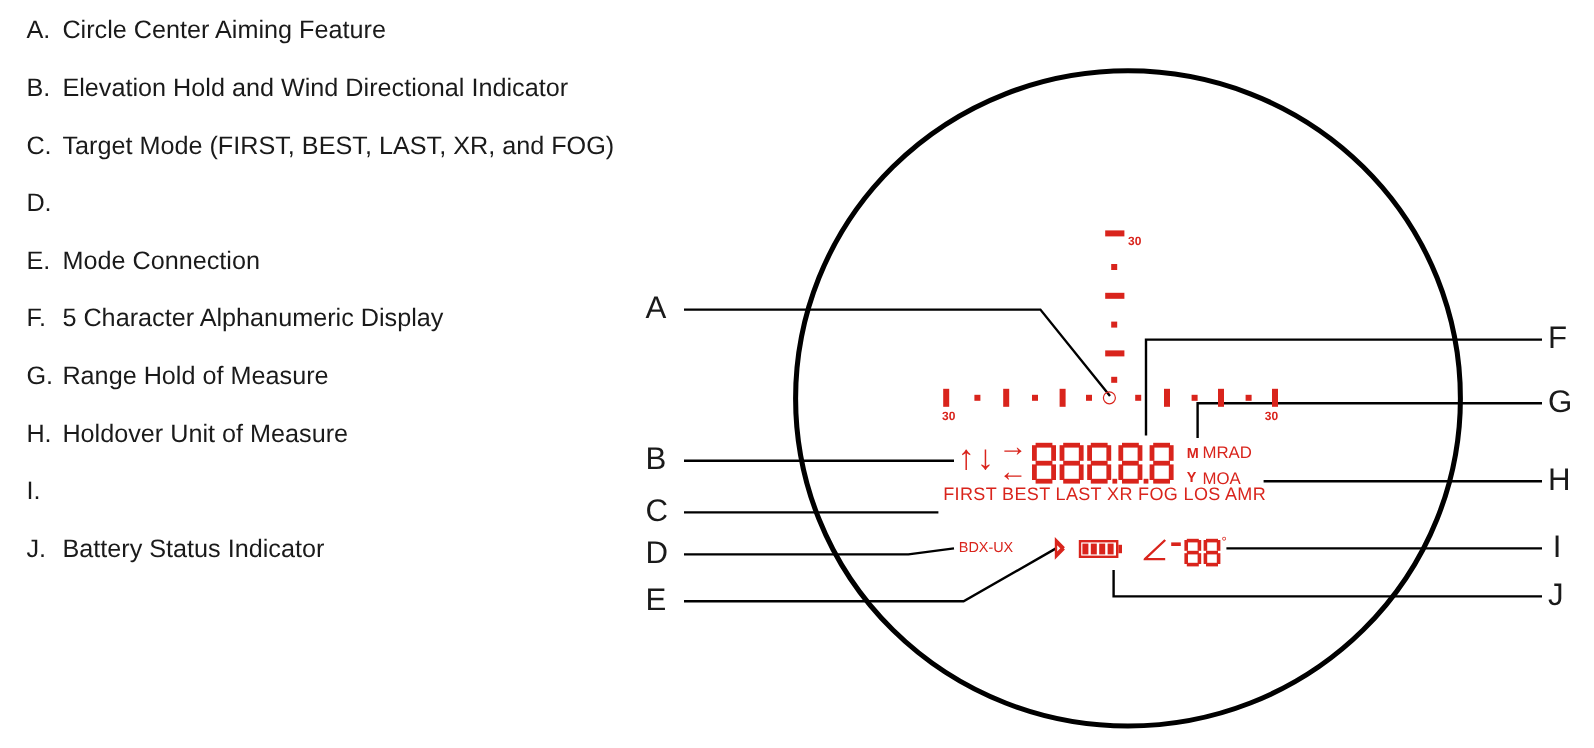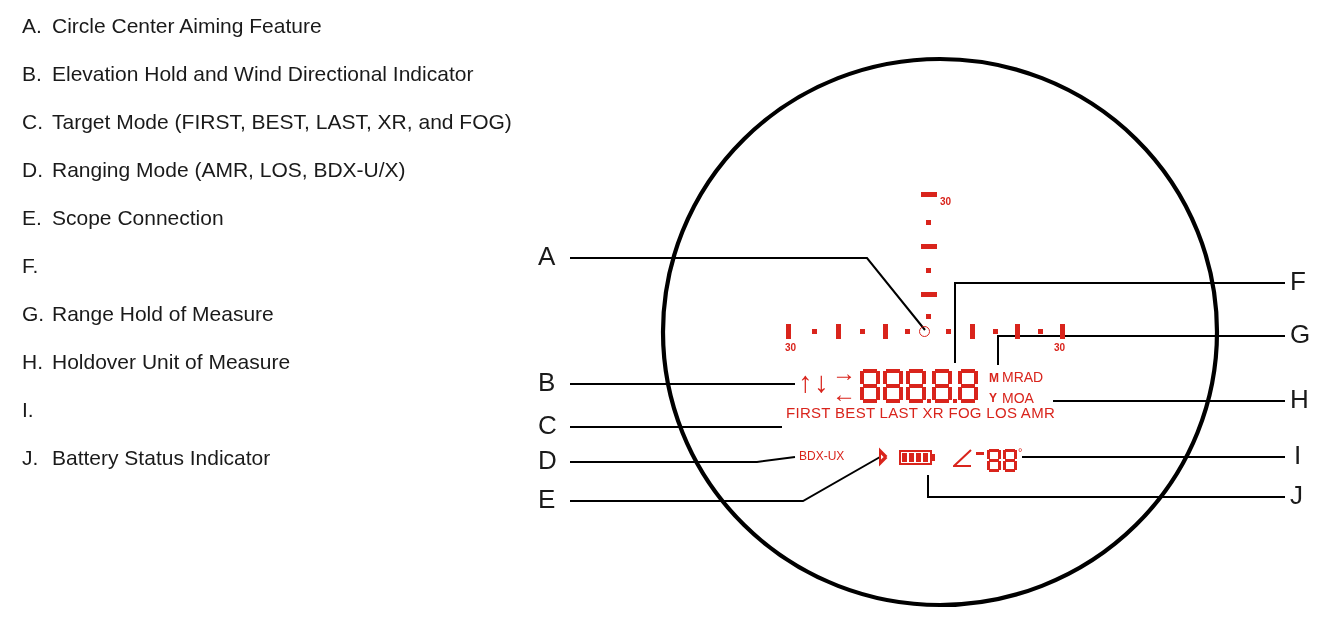--- a/index.html
+++ b/index.html
@@ -88,28 +88,28 @@
   <div class="legend-row">
     <span class="legend-key">B.</span>
     <span class="legend-text">Elevation Hold and Wind Directional Indicator</span>
   </div>
   <div class="legend-row">
     <span class="legend-key">C.</span>
     <span class="legend-text">Target Mode (FIRST, BEST, LAST, XR, and FOG)</span>
   </div>
   <div class="legend-row">
     <span class="legend-key">D.</span>
-    <span class="legend-text">Ranging Mode (AMR, LOS, BDX-U/X)</span>
   </div>
   <div class="legend-row">
     <span class="legend-key">E.</span>
-    <span class="legend-text">Scope Connection</span>
+    <span class="legend-text">Mode Connection</span>
   </div>
   <div class="legend-row">
     <span class="legend-key">F.</span>
+    <span class="legend-text">5 Character Alphanumeric Display</span>
   </div>
   <div class="legend-row">
     <span class="legend-key">G.</span>
     <span class="legend-text">Range Hold of Measure</span>
   </div>
   <div class="legend-row">
     <span class="legend-key">H.</span>
     <span class="legend-text">Holdover Unit of Measure</span>
   </div>
   <div class="legend-row">

